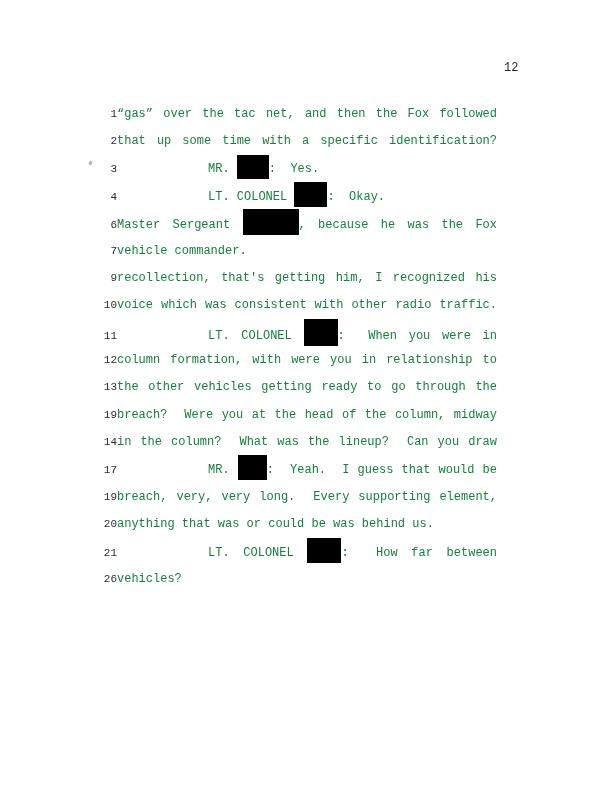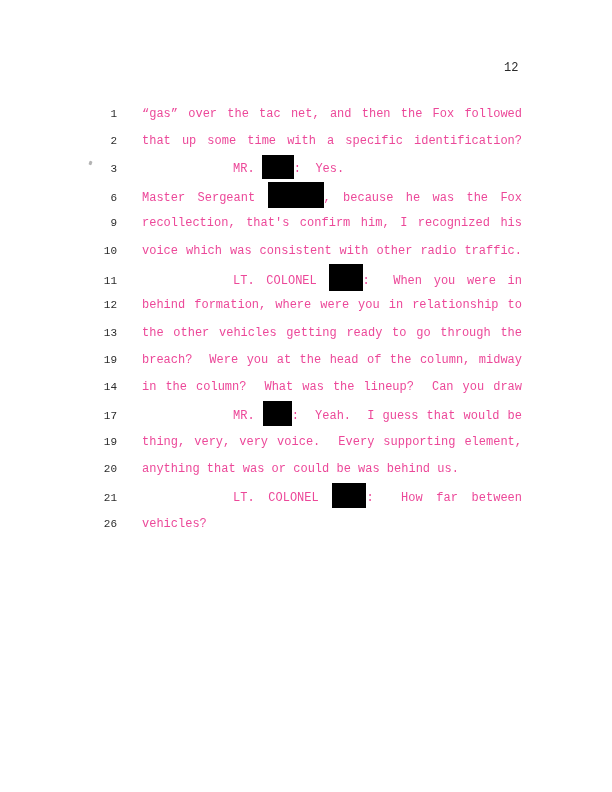--- a/index.html
+++ b/index.html
@@ -38,25 +38,24 @@
     display: inline-block;
     width: 117px;
     text-align: right;
     font-size: 11px;
     color: #2c2c2c;
     vertical-align: baseline;
   }
   .t-txt {
     display: inline-block;
     width: 380px;
-    margin-left: 25px;
     font-size: 12px;
     white-space: pre-wrap;
     vertical-align: baseline;
-    color: #ec4899;
+    color: #15803d;
   }
   .t-txt.justify {
     text-align: justify;
     text-align-last: justify;
   }
   .t-txt.indent {
     text-indent: 91px;
   }
   .redaction {
     display: inline-block;
@@ -79,26 +78,28 @@
 <body style="background: rgb(255, 255, 255);">
 
 <div class="page-number">12</div>
 
 <div class="speck"></div>
 
 <div class="transcript" id="transcript">
     <div class="t-row"><span class="t-num">1</span><span class="t-txt justify"><span>“gas” over the tac net, and then the Fox followed</span></span></div>
     <div class="t-row"><span class="t-num">2</span><span class="t-txt justify"><span>that up some time with a specific identification?</span></span></div>
     <div class="t-row"><span class="t-num">3</span><span class="t-txt indent"><span>MR. </span><span class="redaction" style="width: 32px; height: 24px; background: rgb(0, 0, 0);"></span><span>:  Yes.</span></span></div>
+    <div class="t-row"><span class="t-num">4</span><span class="t-txt indent"><span>LT. COLONEL </span><span class="redaction" style="width: 33px; height: 25px; background: rgb(0, 0, 0);"></span><span>:  Okay.</span></span></div>
     <div class="t-row"><span class="t-num">6</span><span class="t-txt justify"><span>Master Sergeant </span><span class="redaction" style="width: 56px; height: 26px; background: rgb(0, 0, 0);"></span><span>, because he was the Fox</span></span></div>
-    <div class="t-row"><span class="t-num">9</span><span class="t-txt justify"><span>recollection, that's confirm him, I recognized his</span></span></div>
+    <div class="t-row"><span class="t-num">7</span><span class="t-txt"><span>vehicle commander.</span></span></div>
+    <div class="t-row"><span class="t-num">9</span><span class="t-txt justify"><span>recollection, that's getting him, I recognized his</span></span></div>
     <div class="t-row"><span class="t-num">10</span><span class="t-txt justify"><span>voice which was consistent with other radio traffic.</span></span></div>
     <div class="t-row"><span class="t-num">11</span><span class="t-txt justify indent"><span>LT. COLONEL </span><span class="redaction" style="width: 34px; height: 27px; background: rgb(0, 0, 0);"></span><span>:  When you were in</span></span></div>
-    <div class="t-row"><span class="t-num">12</span><span class="t-txt justify"><span>behind formation, where were you in relationship to</span></span></div>
+    <div class="t-row"><span class="t-num">12</span><span class="t-txt justify"><span>column formation, with were you in relationship to</span></span></div>
     <div class="t-row"><span class="t-num">13</span><span class="t-txt justify"><span>the other vehicles getting ready to go through the</span></span></div>
     <div class="t-row"><span class="t-num">19</span><span class="t-txt justify"><span>breach?  Were you at the head of the column, midway</span></span></div>
     <div class="t-row"><span class="t-num">14</span><span class="t-txt justify"><span>in the column?  What was the lineup?  Can you draw</span></span></div>
     <div class="t-row"><span class="t-num">17</span><span class="t-txt justify indent"><span>MR. </span><span class="redaction" style="width: 29px; height: 25px; background: rgb(0, 0, 0);"></span><span>:  Yeah.  I guess that would be</span></span></div>
-    <div class="t-row"><span class="t-num">19</span><span class="t-txt justify"><span>thing, very, very voice.  Every supporting element,</span></span></div>
+    <div class="t-row"><span class="t-num">19</span><span class="t-txt justify"><span>breach, very, very long.  Every supporting element,</span></span></div>
     <div class="t-row"><span class="t-num">20</span><span class="t-txt"><span>anything that was or could be was behind us.</span></span></div>
     <div class="t-row"><span class="t-num">21</span><span class="t-txt justify indent"><span>LT. COLONEL </span><span class="redaction" style="width: 34px; height: 25px; background: rgb(0, 0, 0);"></span><span>:  How far between</span></span></div>
     <div class="t-row"><span class="t-num">26</span><span class="t-txt"><span>vehicles?</span></span></div>
   </div>
 
 </body></html>

